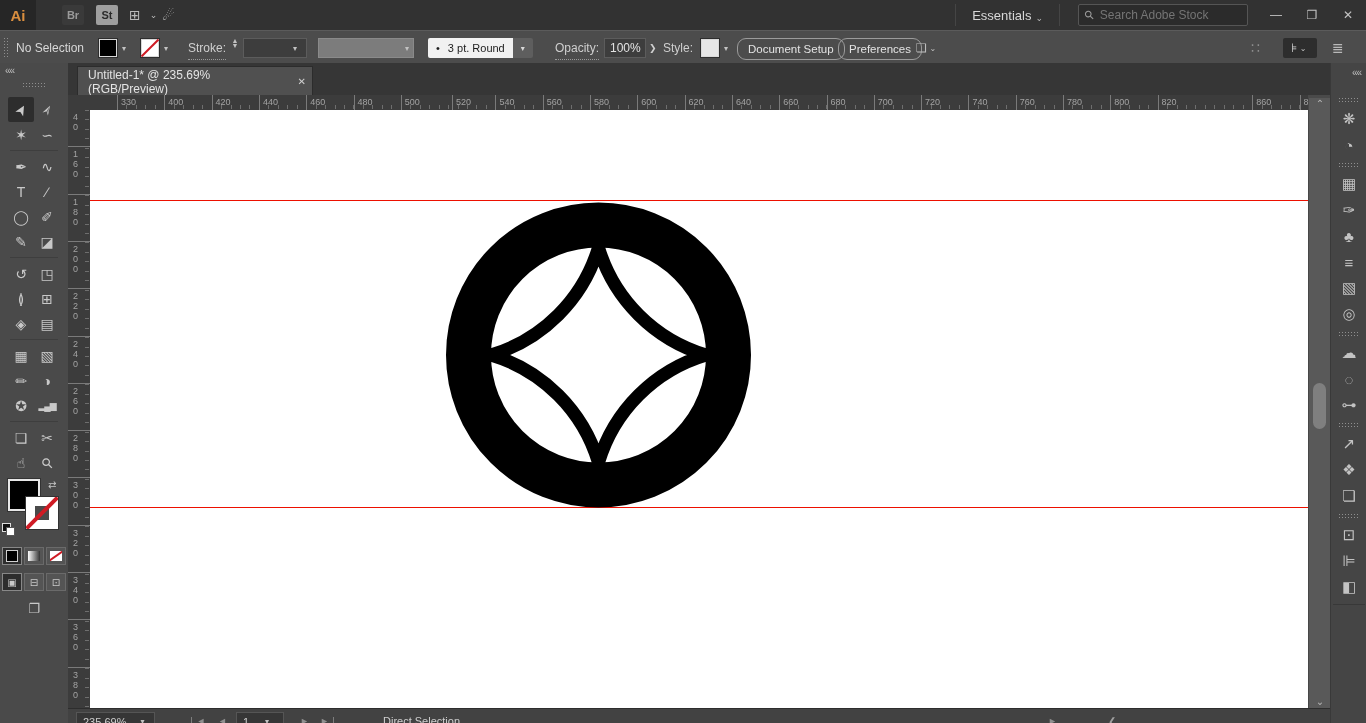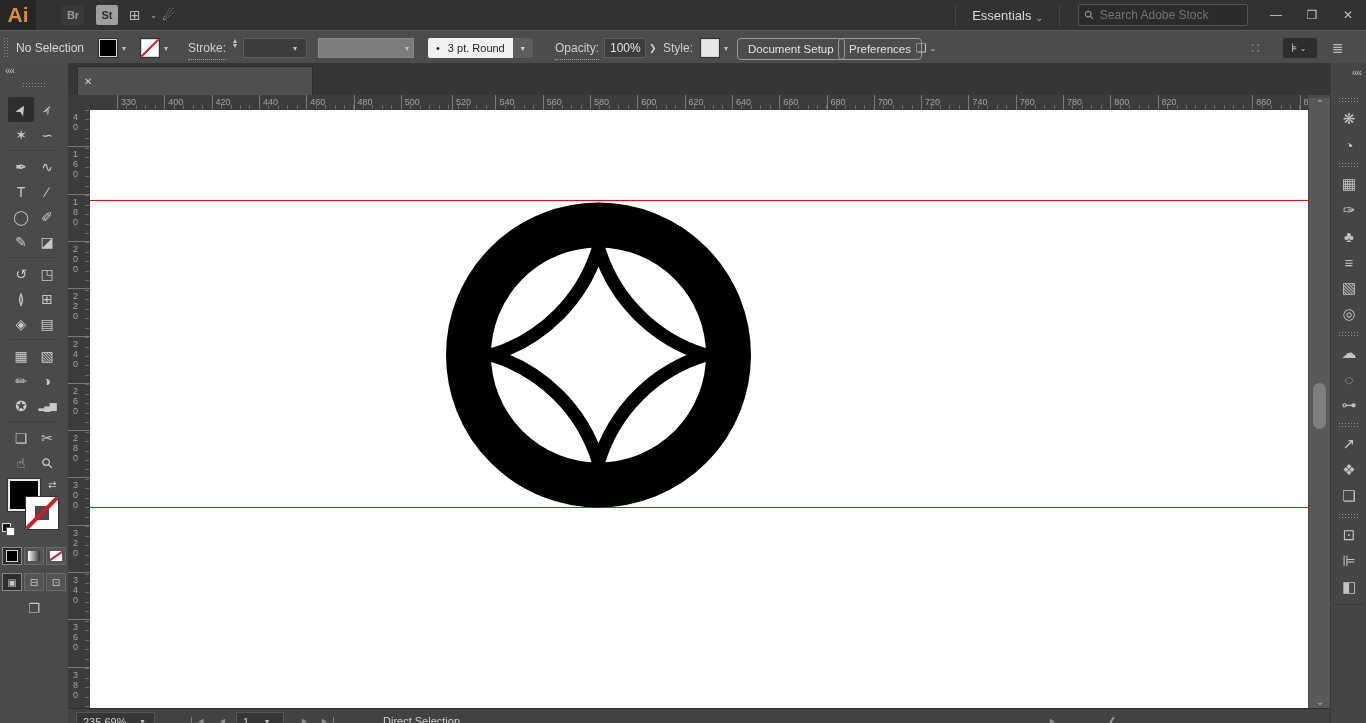--- a/index.html
+++ b/index.html
@@ -3,21 +3,21 @@
 <meta charset="utf-8">
 <style>
   html,body{margin:0;padding:0;background:#2a2a2a;}
   #app{position:relative;width:1366px;height:723px;overflow:hidden;
        font-family:"Liberation Sans","DejaVu Sans",sans-serif;color:#d8d8d8;
        background:#4a4a4a;user-select:none;}
   
   .menubar{position:absolute;left:0;top:0;width:1366px;height:30px;background:#323232;
            display:flex;align-items:center;font-size:13px;}
   .ai-logo{width:36px;height:30px;background:#262626;color:#d98e3f;font-weight:bold;
-           font-size:21px;display:flex;align-items:center;justify-content:center;}
+           font-size:15px;display:flex;align-items:center;justify-content:center;}
   .menu-item{padding:0 13px;line-height:30px;color:#d4d4d4;cursor:default;}
   .mb-iconbox{width:22px;height:20px;margin:0 6px;display:flex;align-items:center;justify-content:center;
               font-size:11px;font-weight:bold;border-radius:2px;}
   .br{color:#9a9a9a;background:#3a3a3a;margin-left:26px;}
   .st{color:#2b2b2b;background:#9f9f9f;}
   .mb-ic{color:#b9b9b9;font-size:14px;margin:0 5px;}
   .chev{font-size:9px;color:#bdbdbd;margin-left:4px;}
   .mb-right{margin-left:auto;display:flex;align-items:center;height:30px;}
   .vdiv{width:1px;height:22px;background:#454545;margin:0 8px;}
   .workspace{display:flex;align-items:flex-end;padding:0 8px;}
@@ -41,21 +41,21 @@
                   background:#cf1b24;transform:rotate(-45deg);}
   .dd-chev{width:12px;text-align:center;font-size:8px;color:#c2c2c2;}
   .stepper{display:flex;flex-direction:column;font-size:7px;line-height:5px;color:#c2c2c2;width:10px;}
   .field-dark{background:#3d3d3d;border:1px solid #5c5c5c;height:18px;display:flex;
               align-items:center;padding:0 5px;color:#e2e2e2;}
   .field-dis{background:#7c7c7c;border:1px solid #8a8a8a;height:18px;}
   .brush-dd{background:#f1f1f1;color:#1c1c1c;height:20px;display:flex;align-items:center;
             font-size:11px;padding:0 8px;border-radius:2px 0 0 2px;}
   .brush-chev{width:20px;height:20px;background:#5e5e5e;display:flex;align-items:center;
               justify-content:center;font-size:8px;border-radius:0 2px 2px 0;}
-  .cb-btn{border:1px solid #9b9b9b;border-radius:4px;height:20px;display:flex;align-items:center;
+  .cb-btn{border:1px solid #9b9b9b;border-radius:9px;height:20px;display:flex;align-items:center;
           padding:0 10px;color:#e3e3e3;font-size:11.5px;background:transparent;}
   .arrbtn{color:#d0d0d0;font-size:9px;padding:0 3px;}
   
   .tabbar{position:absolute;left:0;top:63px;width:1366px;height:32px;background:#363636;}
   .tb-left{position:absolute;left:0;top:0;width:68px;height:32px;background:#4a4a4a;}
   .collapse{position:absolute;left:5px;top:2px;font-size:10px;color:#bdbdbd;letter-spacing:-1px;}
   .tb-grip{position:absolute;left:22px;top:19px;width:24px;height:5px;}
   .tab{position:absolute;left:77px;top:3px;width:234px;height:29px;background:#505050;
        border:1px solid #2c2c2c;border-bottom:none;display:flex;align-items:center;
        font-size:12px;color:#e3e3e3;}
@@ -213,20 +213,21 @@
     </div>
     <div class="cb" style="left:1332px;color:#b9b9b9;font-size:14px;" data-name="panel-menu-icon">≣</div>
   </div>
 
   <div class="tabbar" data-name="document-tab-bar">
     <div class="tb-left" data-name="toolbar-header">
       <span class="collapse" data-name="collapse-toolbar-icon">««</span>
       <span class="tb-grip dots" data-name="toolbar-grip"></span>
     </div>
     <div class="tab" data-name="document-tab">
+      <span class="tab-title" data-name="document-tab-title">Untitled-1* @ 235.69% (RGB/Preview)</span>
       <span class="tab-close" data-name="tab-close-icon">✕</span>
     </div>
   </div>
 
   <div class="toolbar" data-name="tools-panel">
     <div class="toolgrid" data-name="tool-grid">
         <div class="tool active" data-name="selection-tool">
           <span class="g">➤</span>
         </div>
         <div class="tool" data-name="direct-selection-tool">

